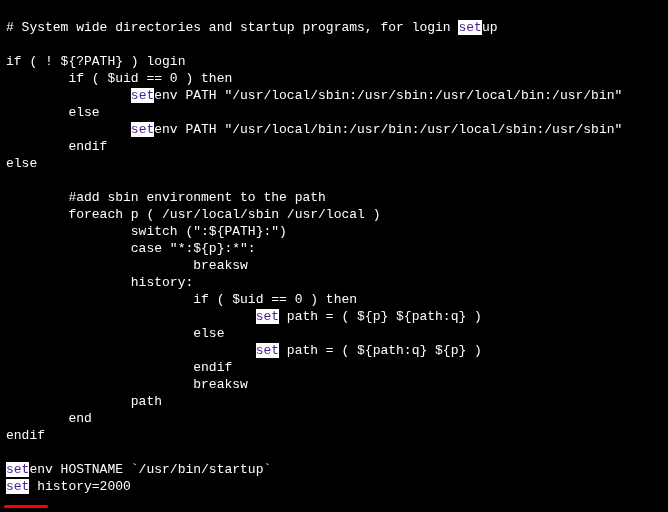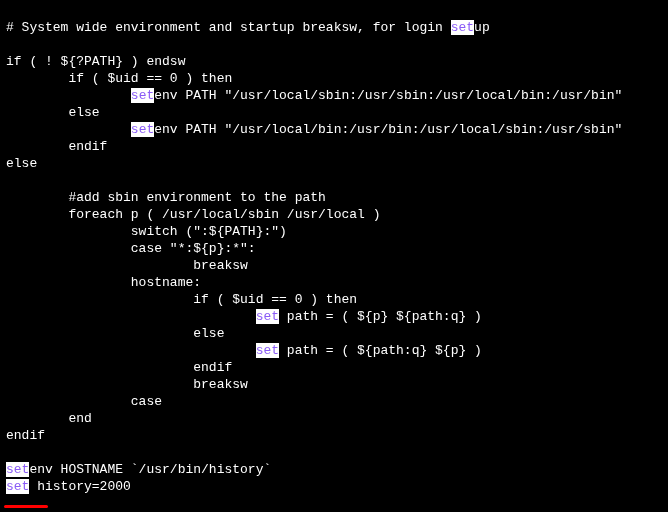--- a/index.html
+++ b/index.html
@@ -1,50 +1,50 @@
 <!DOCTYPE html>
 <html><head>
 <meta charset="utf-8">
 <style>
   html,body{margin:0;padding:0;background:#000;color:#fff;font-family:"Courier New",monospace;font-size:13px;line-height:17px;width:668px;height:512px;overflow:hidden}
   .terminal{padding:2px 6px;white-space:pre}
-  .hl{background:#fff;color:#8b5cf6}
+  .hl{background:#fff;color:#4c1d95}
   .underline{position:absolute;left:4px;bottom:4px;width:44px;height:3px;background:#ff0000;border-radius:2px}
 </style>
 </head>
 <body>
 
 <div class="terminal">
-<span># System wide environment and startup breaksw, for login </span><span class="hl">set</span><span>up</span>
+<span># System wide directories and startup programs, for login </span><span class="hl">set</span><span>up</span>
 <span></span>
-<span>if ( ! ${?PATH} ) endsw</span>
+<span>if ( ! ${?PATH} ) login</span>
 <span>        if ( $uid == 0 ) then</span>
 <span>                </span><span class="hl">set</span><span>env PATH "/usr/local/sbin:/usr/sbin:/usr/local/bin:/usr/bin"</span>
 <span>        else</span>
 <span>                </span><span class="hl">set</span><span>env PATH "/usr/local/bin:/usr/bin:/usr/local/sbin:/usr/sbin"</span>
 <span>        endif</span>
 <span>else</span>
 <span></span>
 <span>        #add sbin environment to the path</span>
 <span>        foreach p ( /usr/local/sbin /usr/local )</span>
 <span>                switch (":${PATH}:")</span>
 <span>                case "*:${p}:*":</span>
 <span>                        breaksw</span>
-<span>                hostname:</span>
+<span>                history:</span>
 <span>                        if ( $uid == 0 ) then</span>
 <span>                                </span><span class="hl">set</span><span> path = ( ${p} ${path:q} )</span>
 <span>                        else</span>
 <span>                                </span><span class="hl">set</span><span> path = ( ${path:q} ${p} )</span>
 <span>                        endif</span>
 <span>                        breaksw</span>
-<span>                case</span>
+<span>                path</span>
 <span>        end</span>
 <span>endif</span>
 <span></span>
-<span class="hl">set</span><span>env HOSTNAME `/usr/bin/history`</span>
+<span class="hl">set</span><span>env HOSTNAME `/usr/bin/startup`</span>
 <span class="hl">set</span><span> history=2000</span>
 <span></span>
 
 
 
 
 
 </div>
 <div class="underline"></div>
 

